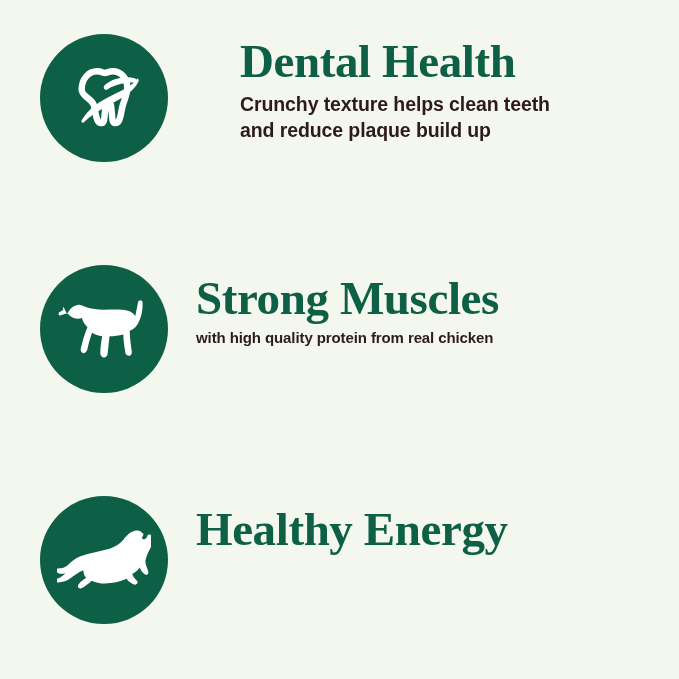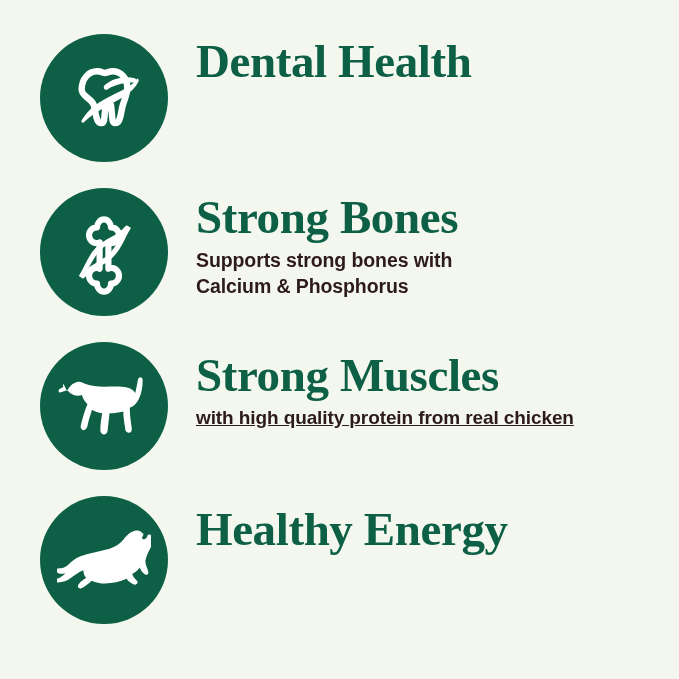--- a/index.html
+++ b/index.html
@@ -72,70 +72,54 @@
     color: #2d1b1c;
     margin: 0;
     letter-spacing: -0.1px;
   }
   .benefit-desc .line {
     display: block;
     white-space: nowrap;
   }
 
   
-  .row-dental    .benefit-text { padding-top: 4px; }
+  .row-dental    .benefit-text { padding-top: 4px; margin-left: 44px; }
   .row-bones     .benefit-text { padding-top: 6px; }
   .row-muscles   .benefit-text { padding-top: 10px; }
   .row-energy    .benefit-text { padding-top: 10px; text-align: center; }
 
   .row-muscles .benefit-desc,
-  .row-energy  .benefit-desc { font-size: 19px; text-decoration: underline; }
+  .row-energy  .benefit-desc { font-size: 15px; }
 </style>
 </head>
 <body>
 
 <div class="benefits-panel">
 
   <div class="benefit-row row-dental">
     <div class="icon-badge">
       <span>
         <svg width="86" height="86" viewBox="0 0 100 100" aria-hidden="true">
           <g fill="none" stroke="#ffffff" stroke-width="7.5" stroke-linecap="round" stroke-linejoin="round">
             <path d="M24 40c0-12 8-21 18-21 5 0 7 2 9 2s5-2 9-2c10 0 17 8 17 19 0 8-3 13-5 20-2 6-2 14-5 19-2 3-6 3-7-1-1-6-1-13-2-18-1-3-5-3-6 0-1 5-1 12-2 18-1 4-5 4-7 1-3-5-3-13-5-19-2-7-14-10-14-18z"></path>
           </g>
           <path d="M88 28c-6 9-17 13-29 19C45 54 32 62 24 76c-1 2 1 4 3 2 9-9 20-15 31-21 13-7 26-14 32-26 1-3-1-5-2-3z" fill="#ffffff"></path>
           <path d="M86 27c-12-3-26 0-35 8-3 3 0 7 3 5 9-6 20-8 32-8 2 0 2-4 0-5z" fill="#ffffff"></path>
         </svg>
       </span>
     </div>
     <div class="benefit-text">
       <h2 class="benefit-title">Dental Health</h2>
+      <p class="benefit-desc">
+        <span class="line">Crunchy texture helps clean teeth</span>
+        <span class="line">and reduce plaque build up</span>
+      </p>
     </div>
   </div>
 
-  <div class="benefit-row row-bones">
-    <div class="icon-badge">
-      <span>
-        <svg width="88" height="88" viewBox="0 0 100 100" aria-hidden="true">
-          <g fill="none" stroke="#ffffff" stroke-width="7" stroke-linecap="round" stroke-linejoin="round">
-            <path d="M42 22c0-5 4-9 8-9s8 4 8 9c5 0 9 4 9 9s-4 9-9 9c-1 0-2 0-3-1v30c1-1 2-1 3-1 5 0 9 4 9 9s-4 9-9 9c0 5-4 9-8 9s-8-4-8-9c-5 0-9-4-9-9s4-9 9-9c1 0 2 0 3 1V39c-1 1-2 1-3 1-5 0-9-4-9-9s4-9 9-9z"></path>
-          </g>
-          <path d="M78 22c-10 8-12 20-22 30C47 61 33 64 24 76c-2 3 2 6 4 3 8-10 21-13 31-22 11-10 14-22 21-33 1-2-1-3-2-2z" fill="#ffffff"></path>
-          <path d="M24 78c10-8 12-20 22-30 9-9 23-12 32-24 2-3-2-6-4-3-8 10-21 13-31 22C32 53 29 65 22 76c-1 2 1 3 2 2z" fill="#ffffff"></path>
-        </svg>
-      </span>
-    </div>
-    <div class="benefit-text">
-      <h2 class="benefit-title">Strong Bones</h2>
-      <p class="benefit-desc">
-        <span class="line">Supports strong bones with</span>
-        <span class="line">Calcium &amp; Phosphorus</span>
-      </p>
-    </div>
-  </div>
 
   <div class="benefit-row row-muscles">
     <div class="icon-badge">
       <span>
         <svg width="92" height="92" viewBox="0 0 100 100" aria-hidden="true">
           <path fill="#ffffff" d="M10 34c2-5 6-9 11-10 3-1 6 1 9 2 6 2 13 3 20 3 9 0 18-1 25 1 4 1 7 3 9 6 1-5 2-10 3-15 1-3 5-3 5 1 0 7-1 14-4 20-2 5-6 8-10 10 0 7 1 14 2 21 1 4-1 6-3 6-3 0-4-2-4-5-1-6-2-12-2-18-5 1-10 2-15 2l-2 18c0 3-2 5-4 5s-4-2-4-5c0-6 1-12 2-18-4-1-8-2-11-4-2 6-4 12-5 18-1 3-3 5-5 4s-3-3-2-6c2-8 4-15 7-22-3-3-5-6-6-10-3 1-6 1-9 0-3-1-5-3-7-5l-7 2c-2 1-3-1-2-3l5-3c-1-1-1-2 0-3z"></path>
         </svg>
       </span>
     </div>
     <div class="benefit-text">

